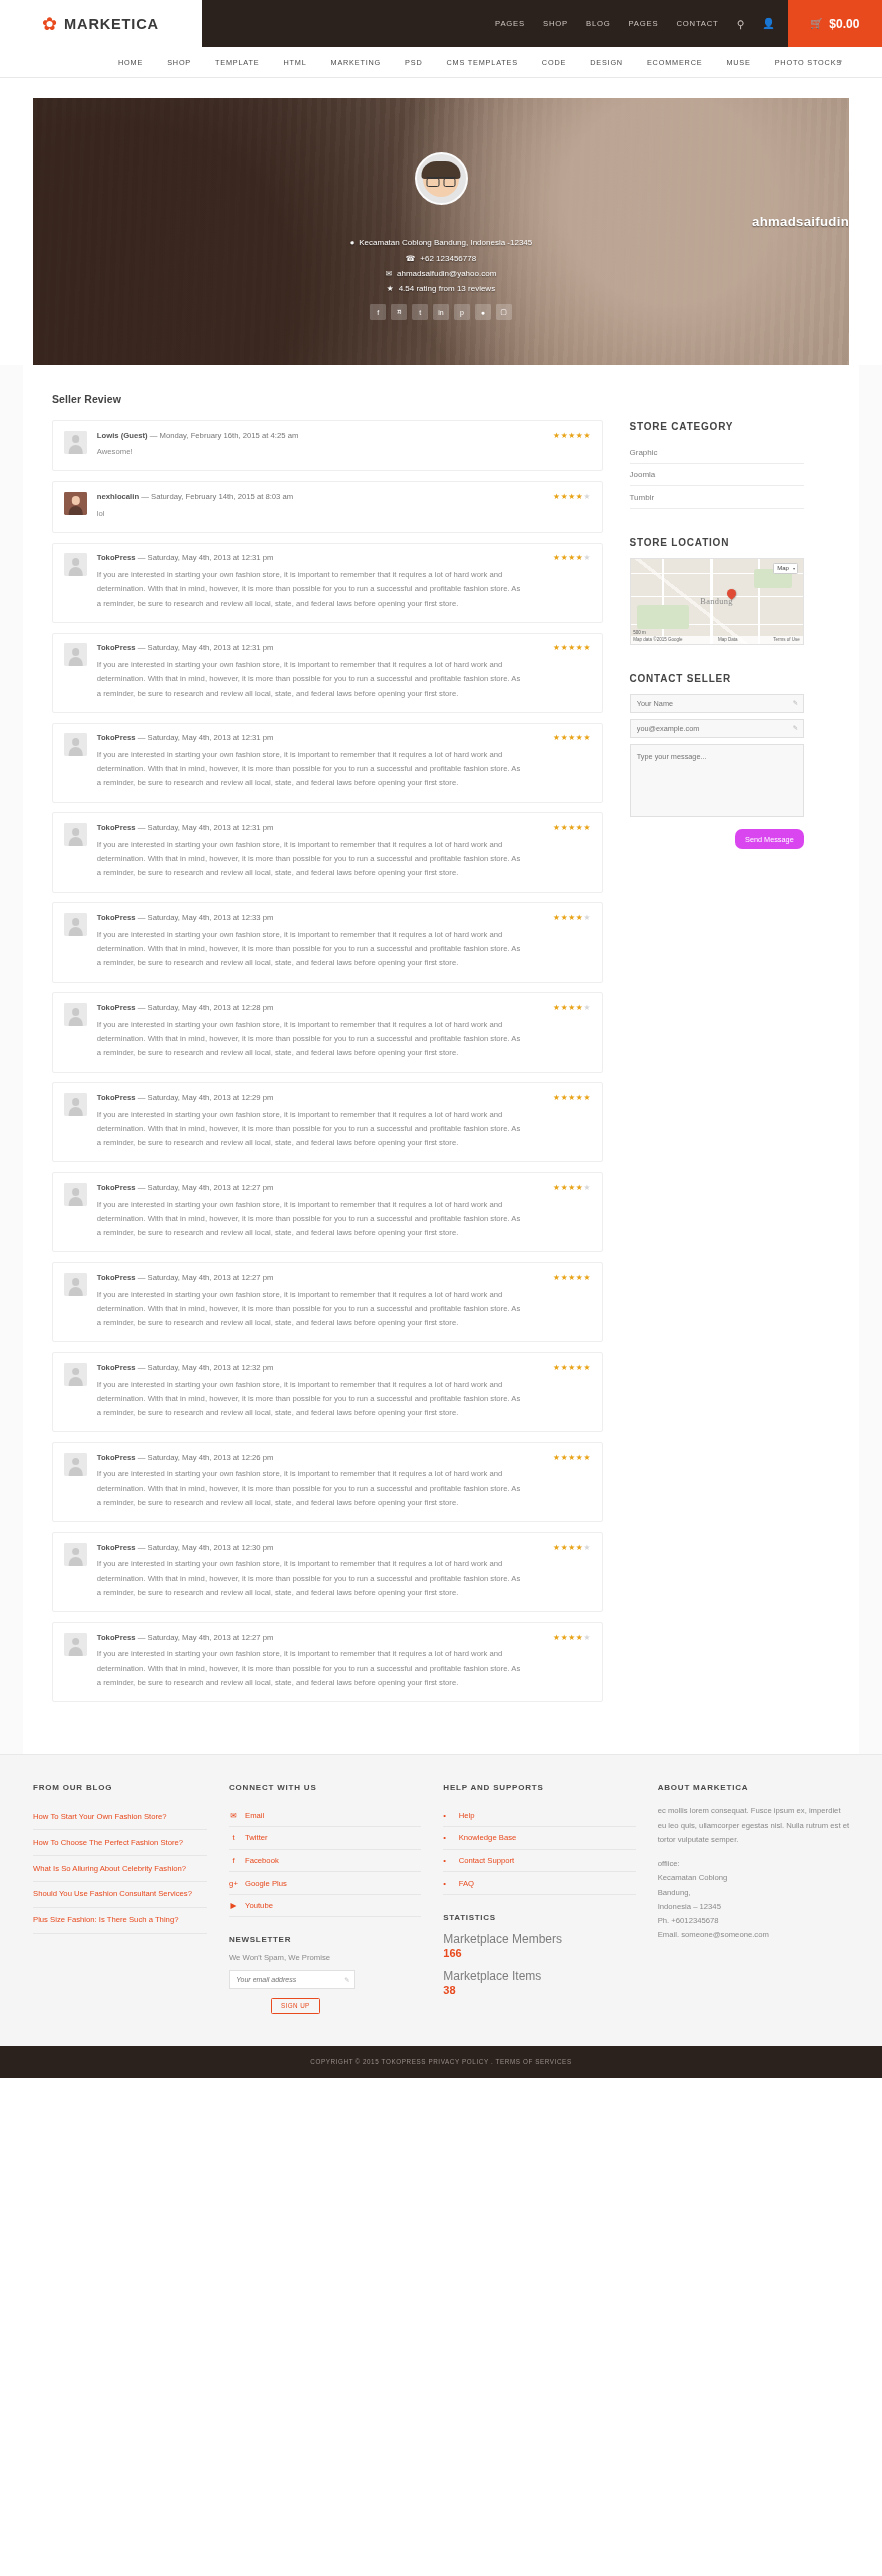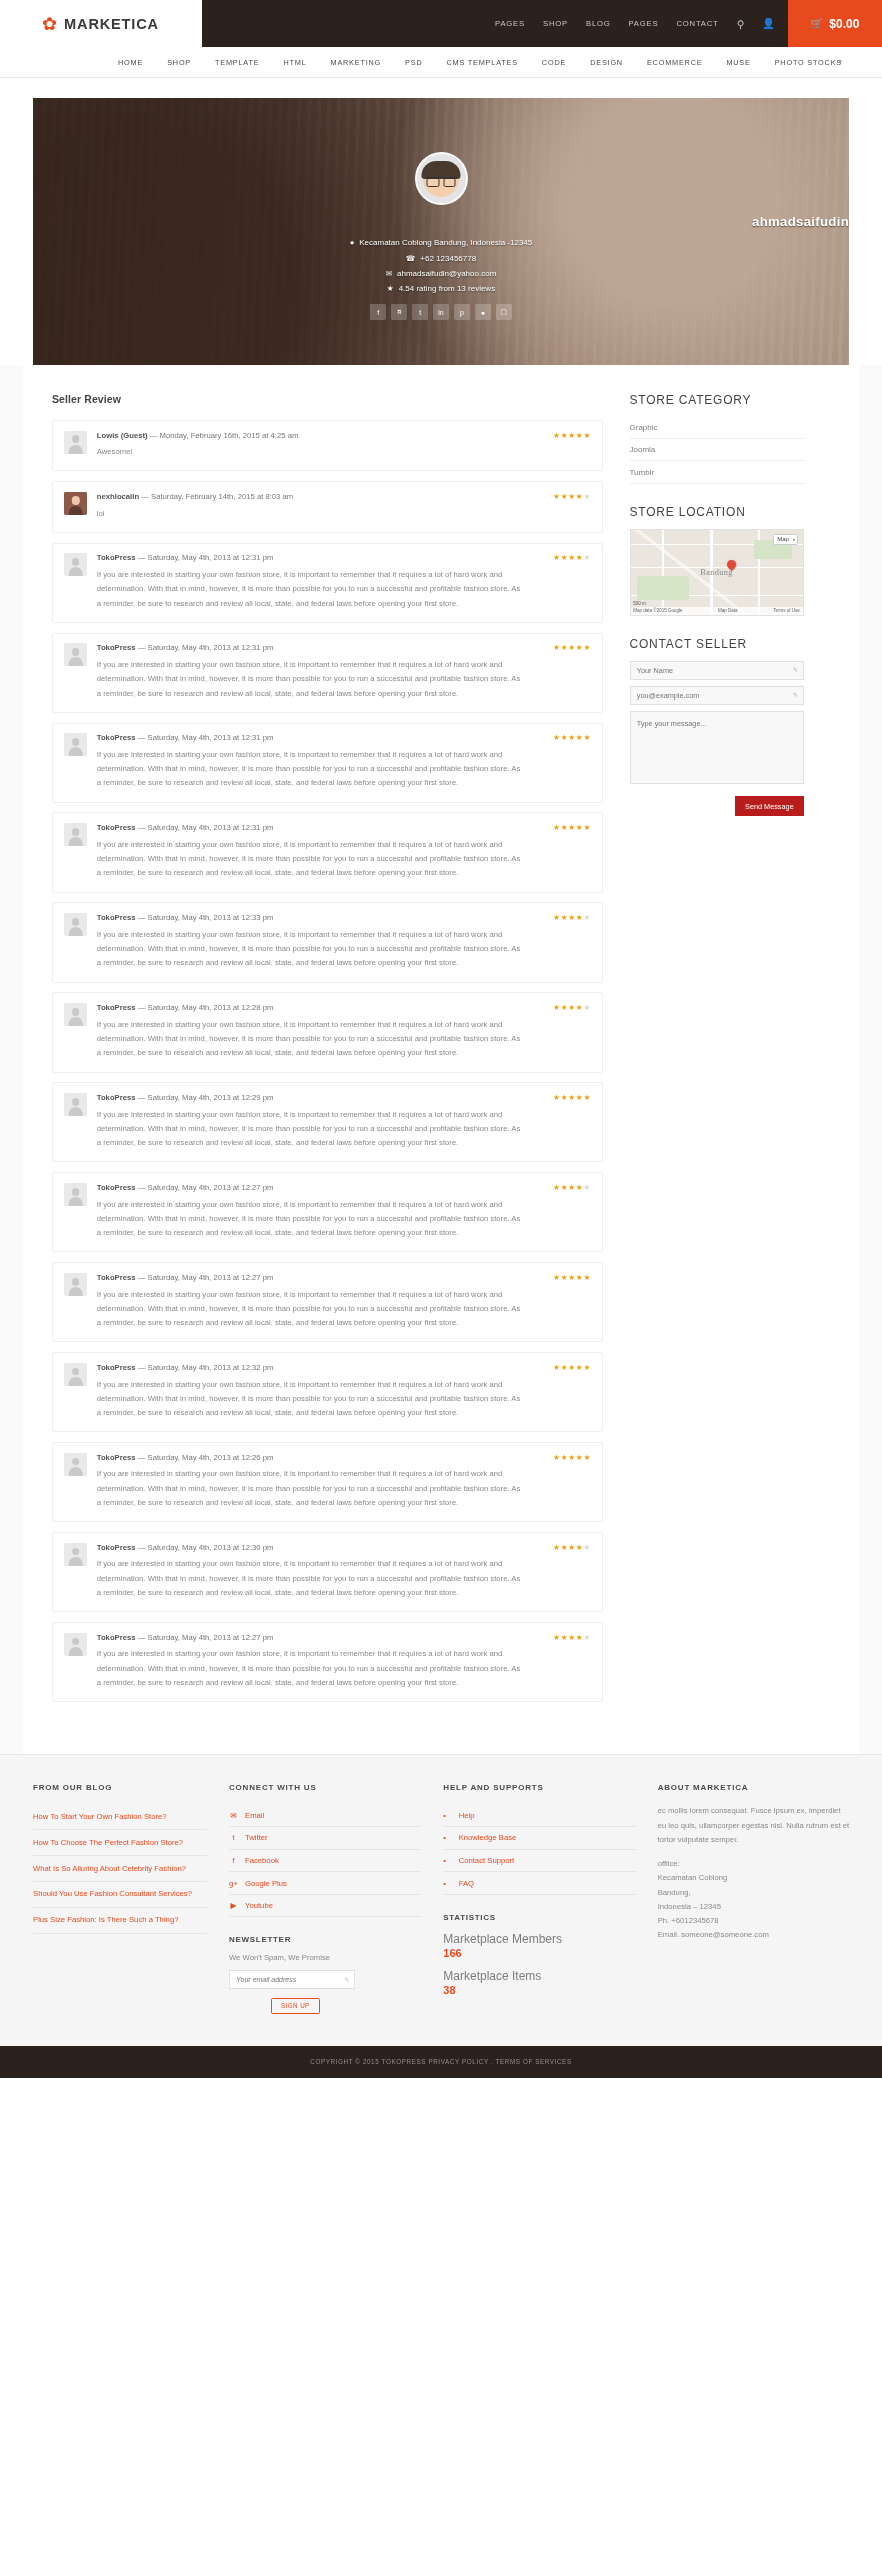--- a/index.html
+++ b/index.html
@@ -249,25 +249,26 @@
     right: 11px;
     top: 9.8px;
     font-size: 7.7px;
     letter-spacing: 0.7px;
     color: #e8a317;
   }
   .stars .off { color: #d8d8d8; }
 
   
   .side-h {
-    font-size: 12px;
+    font-size: 10px;
     letter-spacing: 0.8px;
     color: #444;
-    font-weight: normal;
+    font-weight: bold;
     margin-bottom: 9.8px;
+    margin-top: 28px;
   }
   .side-block { margin-bottom: 21px; }
   .cat-item {
     font-size: 8px;
     color: #7d7d7d;
     padding: 6.3px 0;
     border-bottom: 0.7px solid #ececec;
   }
   .cat-item:first-child { padding-top: 1.4px; }
   .map {
@@ -351,25 +352,25 @@
     border: 0.7px solid #e0e0e0;
     background: #f8f8f8;
     font-size: 7.3px;
     color: #9b9b9b;
     padding: 6.3px;
     font-family: "Liberation Sans", sans-serif;
     resize: none;
   }
   .send-row { display: flex; justify-content: flex-end; margin-top: 9.8px; }
   .send-btn {
-    background: #b91c1c; color: #fff;
+    background: #d946ef; color: #fff;
     border: none;
     font-size: 7.3px;
     padding: 5.6px 9.8px;
-    border-radius: 0;
+    border-radius: 7px;
     font-family: "Liberation Sans", sans-serif;
     cursor: pointer;
   }
 
   
   .footer {
     background: #f5f5f5;
     border-top: 0.7px solid #e8e8e8;
     padding: 28px 32px 32px 33px;
     display: flex;

